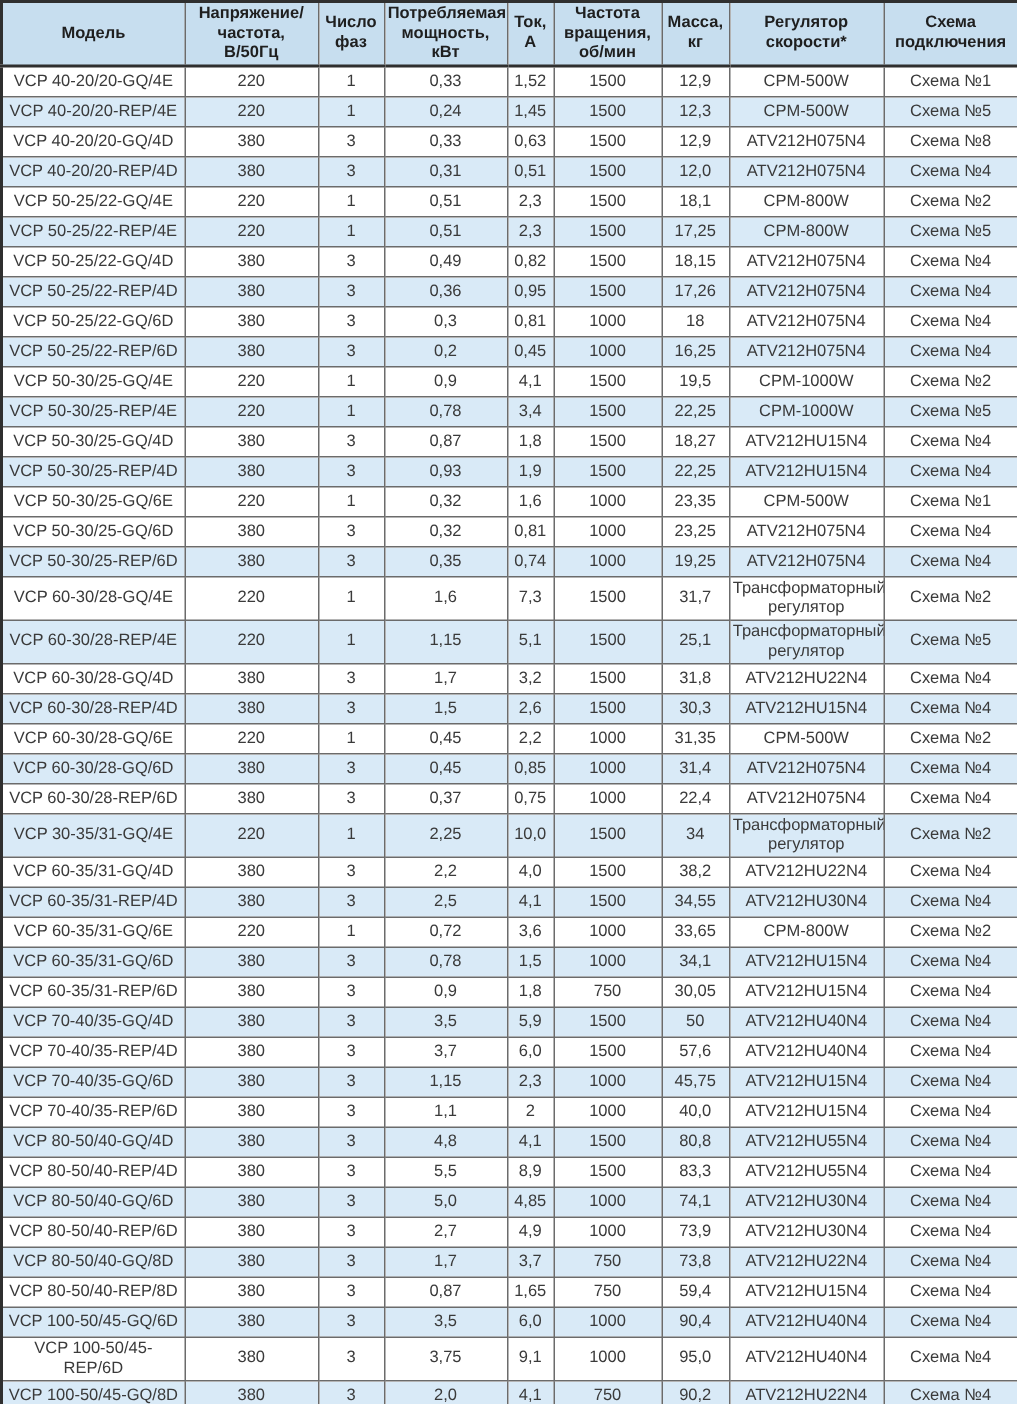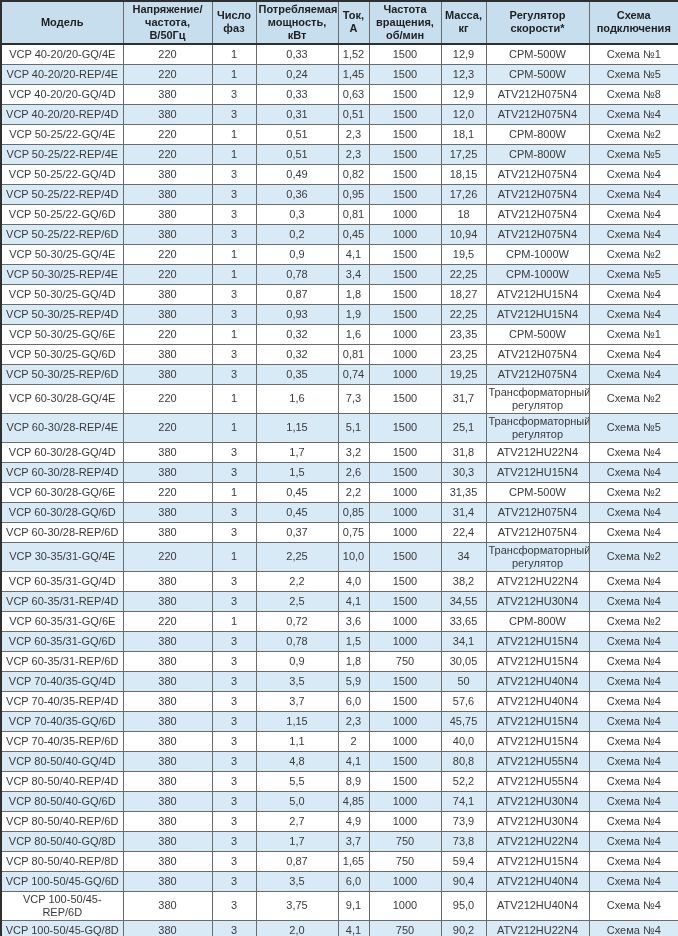--- a/index.html
+++ b/index.html
@@ -200,21 +200,21 @@
         <td>ATV212H075N4</td>
         <td>Схема №4</td>
       </tr>
       <tr class="shaded">
         <td>VCP 50-25/22-REP/6D</td>
         <td>380</td>
         <td>3</td>
         <td>0,2</td>
         <td>0,45</td>
         <td>1000</td>
-        <td>10,94</td>
+        <td>16,25</td>
         <td>ATV212H075N4</td>
         <td>Схема №4</td>
       </tr>
       <tr>
         <td>VCP 50-30/25-GQ/4E</td>
         <td>220</td>
         <td>1</td>
         <td>0,9</td>
         <td>4,1</td>
         <td>1500</td>
@@ -486,21 +486,21 @@
         <td>ATV212HU55N4</td>
         <td>Схема №4</td>
       </tr>
       <tr>
         <td>VCP 80-50/40-REP/4D</td>
         <td>380</td>
         <td>3</td>
         <td>5,5</td>
         <td>8,9</td>
         <td>1500</td>
-        <td>52,2</td>
+        <td>83,3</td>
         <td>ATV212HU55N4</td>
         <td>Схема №4</td>
       </tr>
       <tr class="shaded">
         <td>VCP 80-50/40-GQ/6D</td>
         <td>380</td>
         <td>3</td>
         <td>5,0</td>
         <td>4,85</td>
         <td>1000</td>

